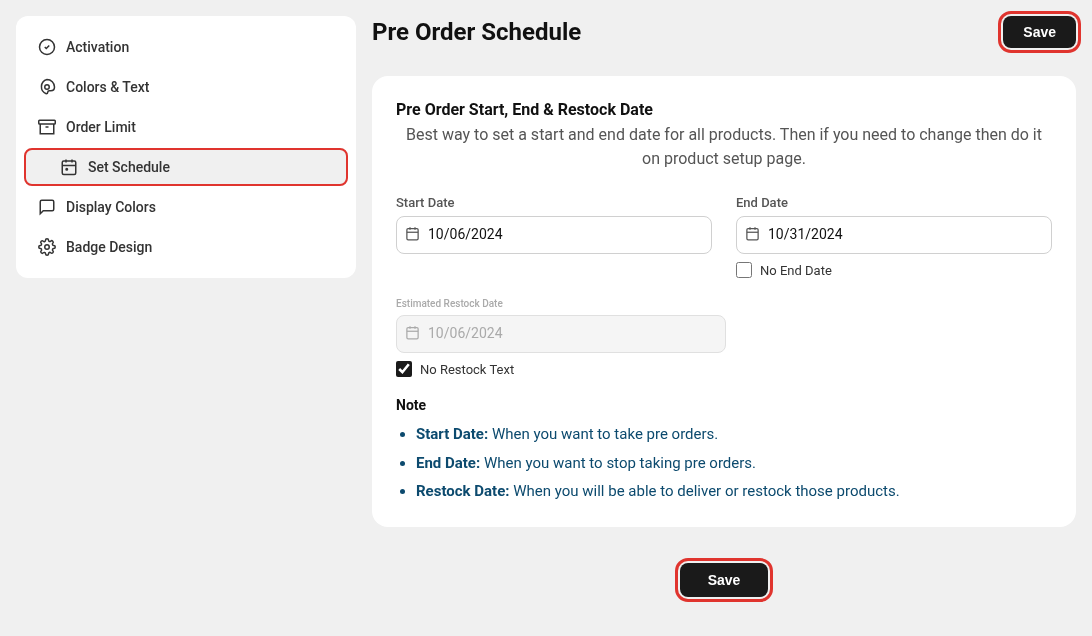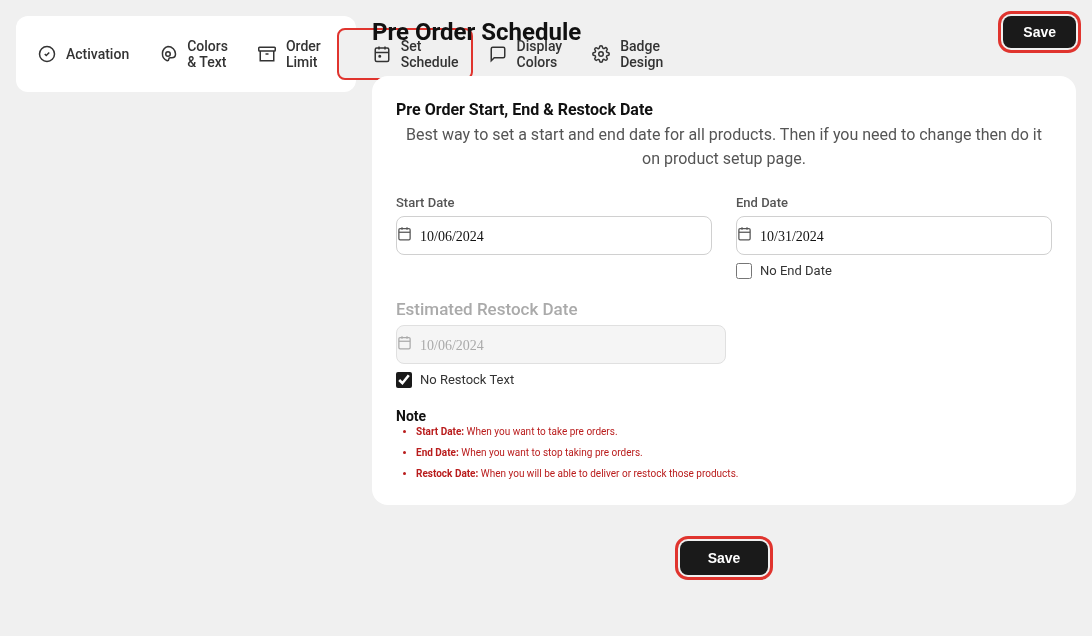--- a/index.html
+++ b/index.html
@@ -21,20 +21,21 @@
       height: 636px;
     }
 
     
     .sidebar {
       width: 340px;
       background: #ffffff;
       border-radius: 12px;
       padding: 12px 8px;
       display: flex;
+      flex-direction: column;
       gap: 2px;
       flex-shrink: 0;
       height: fit-content;
     }
 
     .sidebar-item {
       display: flex;
       align-items: center;
       gap: 10px;
       padding: 10px 14px;
@@ -124,52 +125,52 @@
 
     .date-label {
       font-size: 13px;
       color: #555;
       margin-bottom: 6px;
       font-weight: 500;
     }
 
     .date-input {
       display: flex;
-      align-items: flex-end;
+      align-items: flex-start;
       gap: 8px;
       border: 1.5px solid #d0d0d0;
       border-radius: 8px;
-      padding: 9px 0;
+      padding: 9px 8px;
       font-size: 14px;
       color: #111;
       background: #fff;
       cursor: pointer;
-      font-family: Liberation Serif, serif;
     }
 
     .date-input.disabled {
       background: #f5f5f5;
       color: #aaa;
       border-color: #e0e0e0;
     }
 
     .date-icon {
       color: #777;
       font-size: 14px;
     }
 
     .date-label-disabled {
-      font-size: 17px;
+      font-size: 10px;
       color: #aaa;
       margin-bottom: 6px;
       font-weight: 500;
     }
 
     .checkbox-row {
       display: flex;
+      align-items: center;
       gap: 8px;
       margin-top: 8px;
     }
 
     .checkbox-row input[type="checkbox"] {
       width: 16px;
       height: 16px;
       accent-color: #1a1a1a;
       cursor: pointer;
     }
@@ -184,33 +185,34 @@
     }
 
     .note-section {
       margin-top: 16px;
     }
 
     .note-title {
       font-size: 14px;
       font-weight: 700;
       color: #111;
+      margin-bottom: 10px;
     }
 
     .note-list {
       list-style: disc;
       padding-left: 20px;
       display: flex;
       flex-direction: column;
       gap: 6px;
     }
 
     .note-list li {
-      font-size: 10px;
-      color: #b91c1c;
+      font-size: 15px;
+      color: #0c4a6e;
       line-height: 1.5;
     }
 
     .note-list li b {
       font-weight: 700;
     }
 
     .bottom-save-area {
       display: flex;
       justify-content: center;

